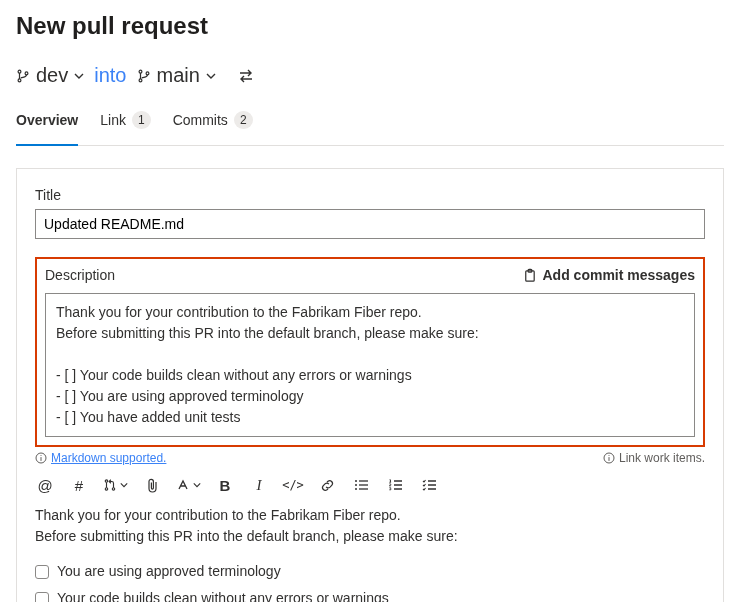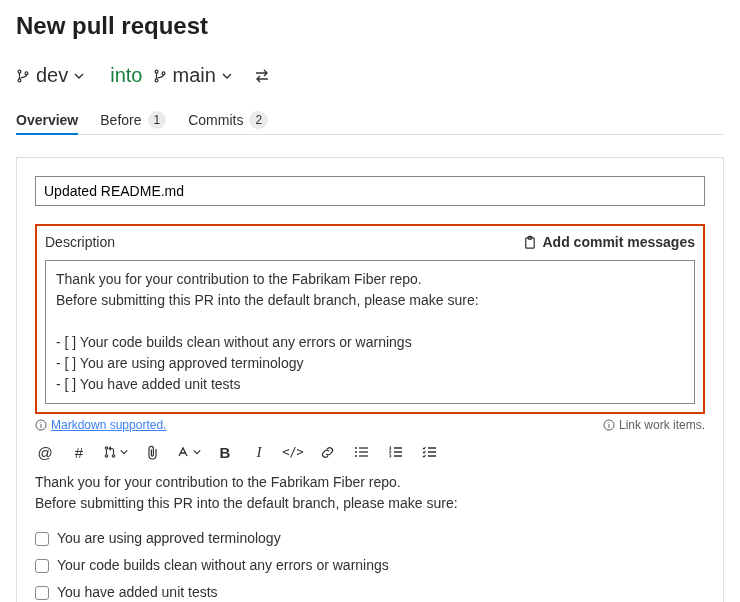--- a/index.html
+++ b/index.html
@@ -24,40 +24,40 @@
     gap: 10px;
     font-size: 20px;
     margin-bottom: 18px;
   }
   .branch-sel {
     display: flex;
     align-items: center;
     gap: 6px;
     cursor: pointer;
   }
-  .into { color: #15803d; margin-left: 16px; }
+  .into { color: #3b82f6; }
   .chev { width: 10px; height: 10px; display:inline-block; }
   .chev svg { display:block; }
   .swap {
     border: none;
     background: none;
     padding: 4px 6px;
     cursor: pointer;
     margin-left: 6px;
     color:#323130;
   }
 
   .tabs {
     display: flex;
     gap: 22px;
     border-bottom: 1px solid #e1dfdd;
     margin-bottom: 22px;
   }
   .tab {
-    padding: 6px 0 5px 0;
+    padding: 6px 0 16px 0;
     display: flex;
     align-items: center;
     gap: 6px;
     cursor: pointer;
     position: relative;
     color: #323130;
   }
   .tab.active {
     font-weight: 600;
   }
@@ -233,31 +233,32 @@
       <path d="M2 4h10M10 1l3 3-3 3M14 10H4M6 7l-3 3 3 3"></path>
     </svg>
   </button>
 </div>
 
 <div class="tabs">
   <div class="tab active">
     <span>Overview</span>
   </div>
   <div class="tab">
-    <span>Before</span>
+    <span>Link</span>
     <span class="badge">1</span>
   </div>
   <div class="tab">
     <span>Commits</span>
     <span class="badge">2</span>
   </div>
 </div>
 
 <div class="form">
 
+  <div class="label">Title</div>
   <input class="title-input" type="text" value="Updated README.md" style="">
 
   <div class="highlight-box">
     <div class="desc-header">
       <div class="label" style="margin:0">Description</div>
       <div class="desc-actions">
         <div class="desc-action">
           <span>
             <svg width="15" height="15" viewBox="0 0 16 16" fill="none" stroke="#323130" stroke-width="1.3">
               <rect x="4" y="3" width="9" height="11" rx="1"></rect>

